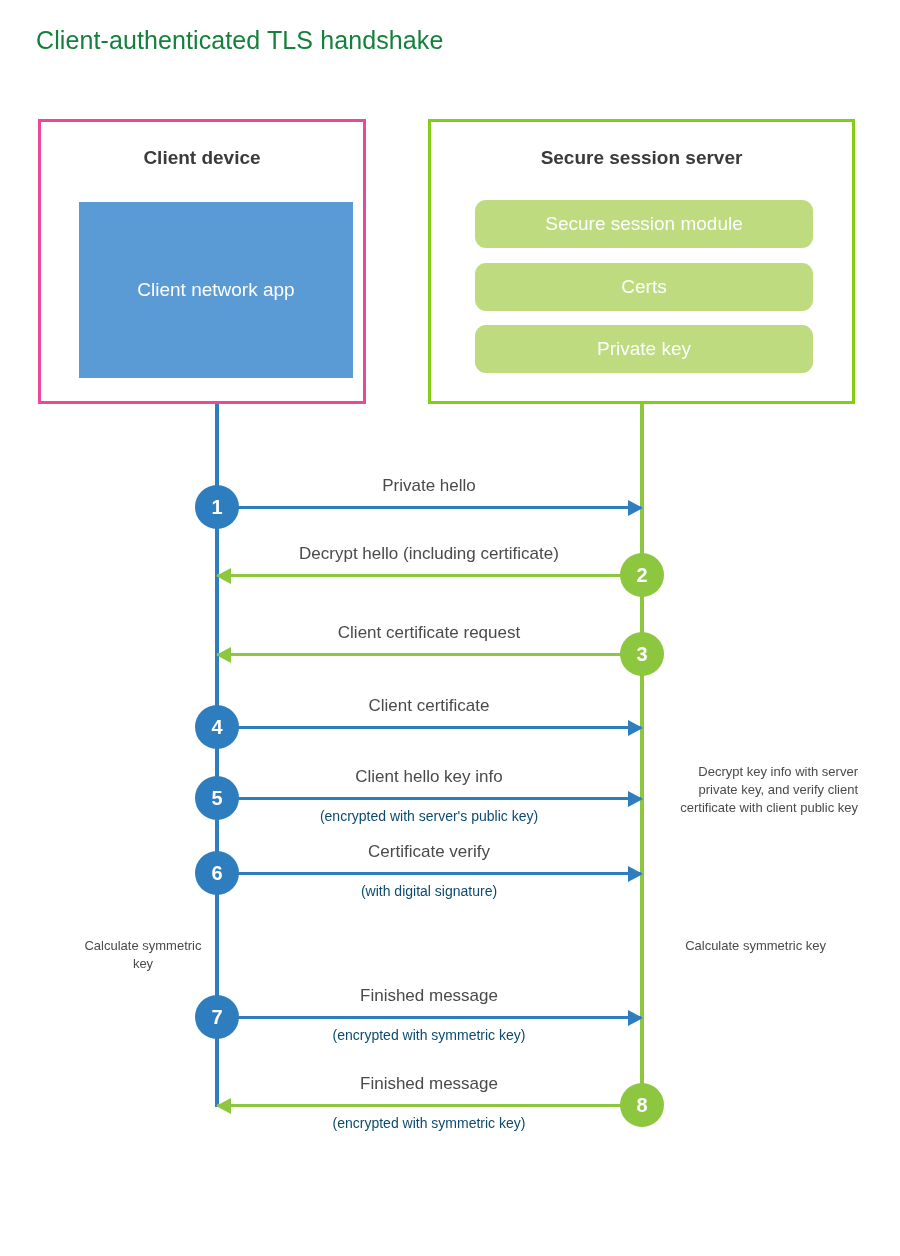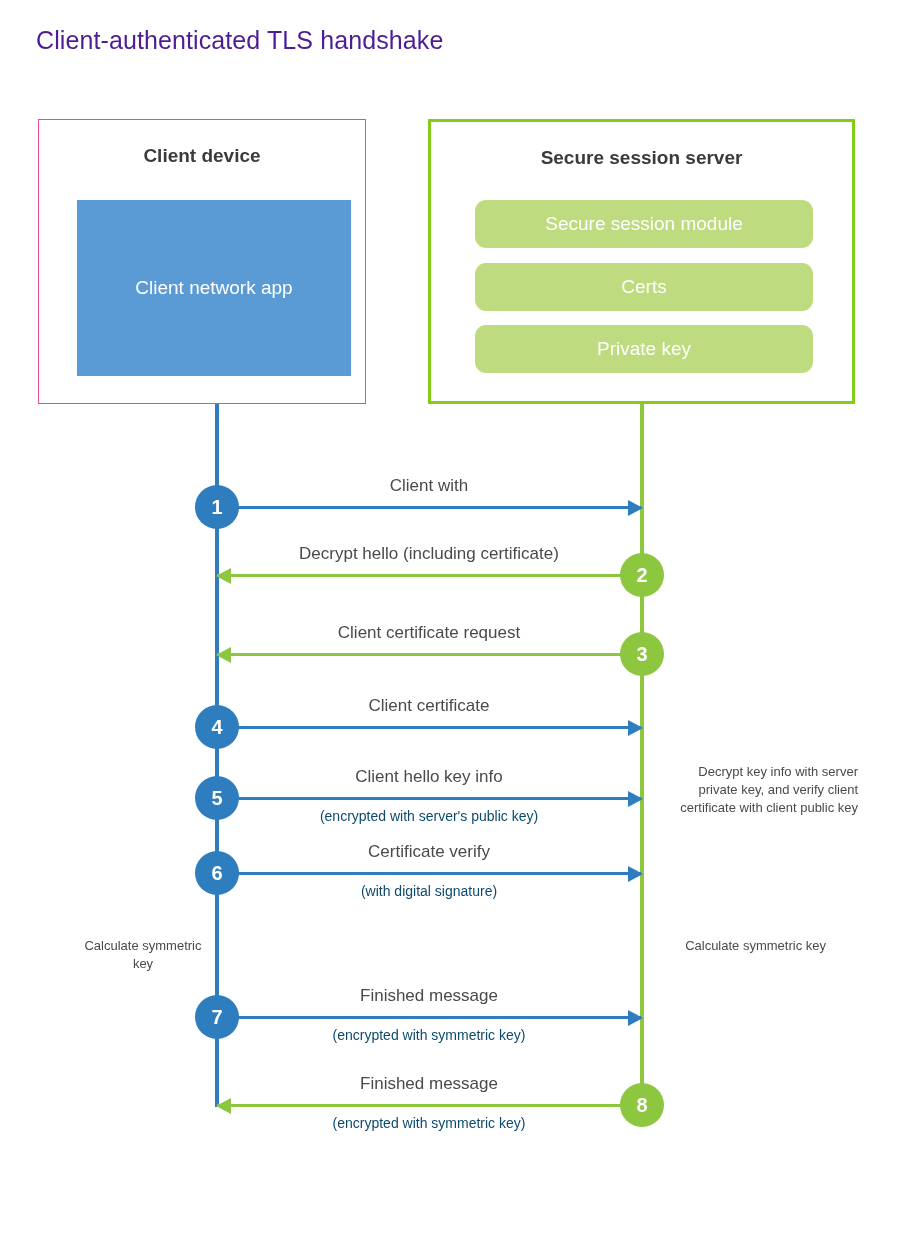--- a/index.html
+++ b/index.html
@@ -17,36 +17,36 @@
     overflow: hidden;
   }
 
   
   #page-title {
     position: absolute;
     left: 36px;
     top: 26px;
     font-size: 25px;
     font-weight: 400;
-    color: #4c1d95;
+    color: #15803d;
     letter-spacing: 0.1px;
     white-space: nowrap;
   }
 
   
   .actor-box {
     position: absolute;
     background: #ffffff;
   }
   #client-box {
     left: 38px;
     top: 119px;
     width: 328px;
     height: 285px;
-    border: 1px solid #ec4899;
+    border: 3px solid #ec4899;
   }
   #server-box {
     left: 428px;
     top: 119px;
     width: 427px;
     height: 285px;
     border: 3px solid #84cc16;
   }
   .actor-title {
     text-align: center;
@@ -224,21 +224,21 @@
   <div id="server-bar-2" class="server-bar">Private key</div>
 </div>
 
 <div id="client-lifeline" class="lifeline"></div>
 <div id="server-lifeline" class="lifeline"></div>
 
 <div id="messages">
     <div class="msg to-server" style="top: 507px;">
       <div class="msg-line"></div>
       <div class="arrow-head"></div>
-      <div class="msg-label">Client with</div>
+      <div class="msg-label">Private hello</div>
       <div class="step-circle client-side">1</div>
     </div>
     <div class="msg to-client" style="top: 575px;">
       <div class="msg-line"></div>
       <div class="arrow-head"></div>
       <div class="msg-label">Decrypt hello (including certificate)</div>
       <div class="step-circle server-side">2</div>
     </div>
     <div class="msg to-client" style="top: 654px;">
       <div class="msg-line"></div>

